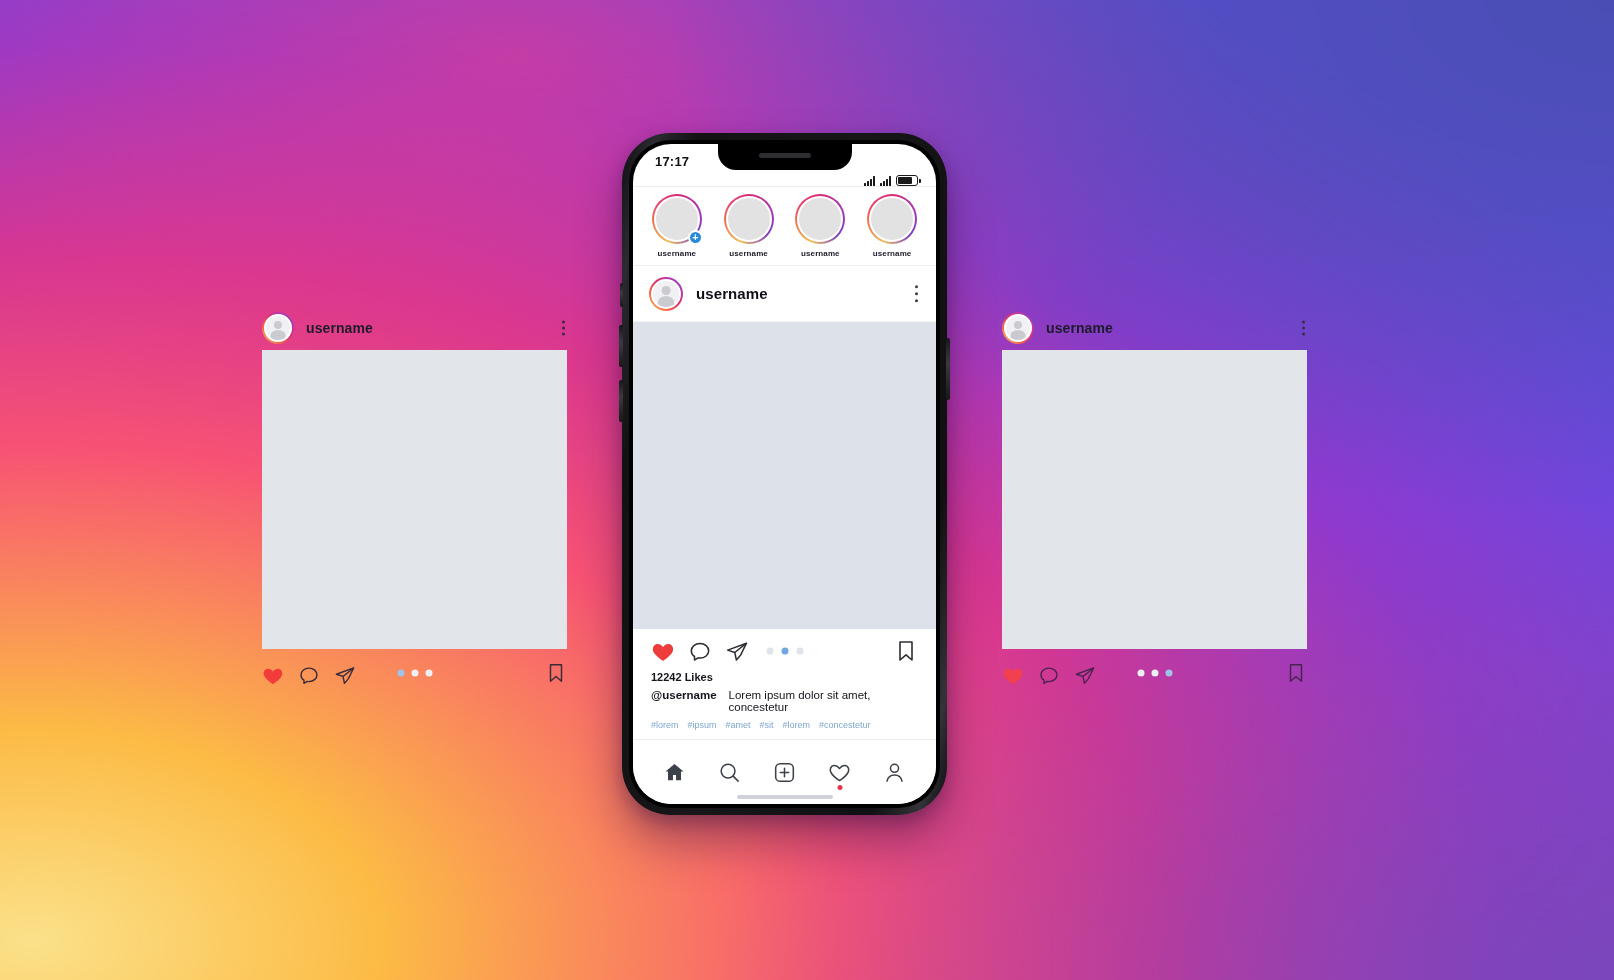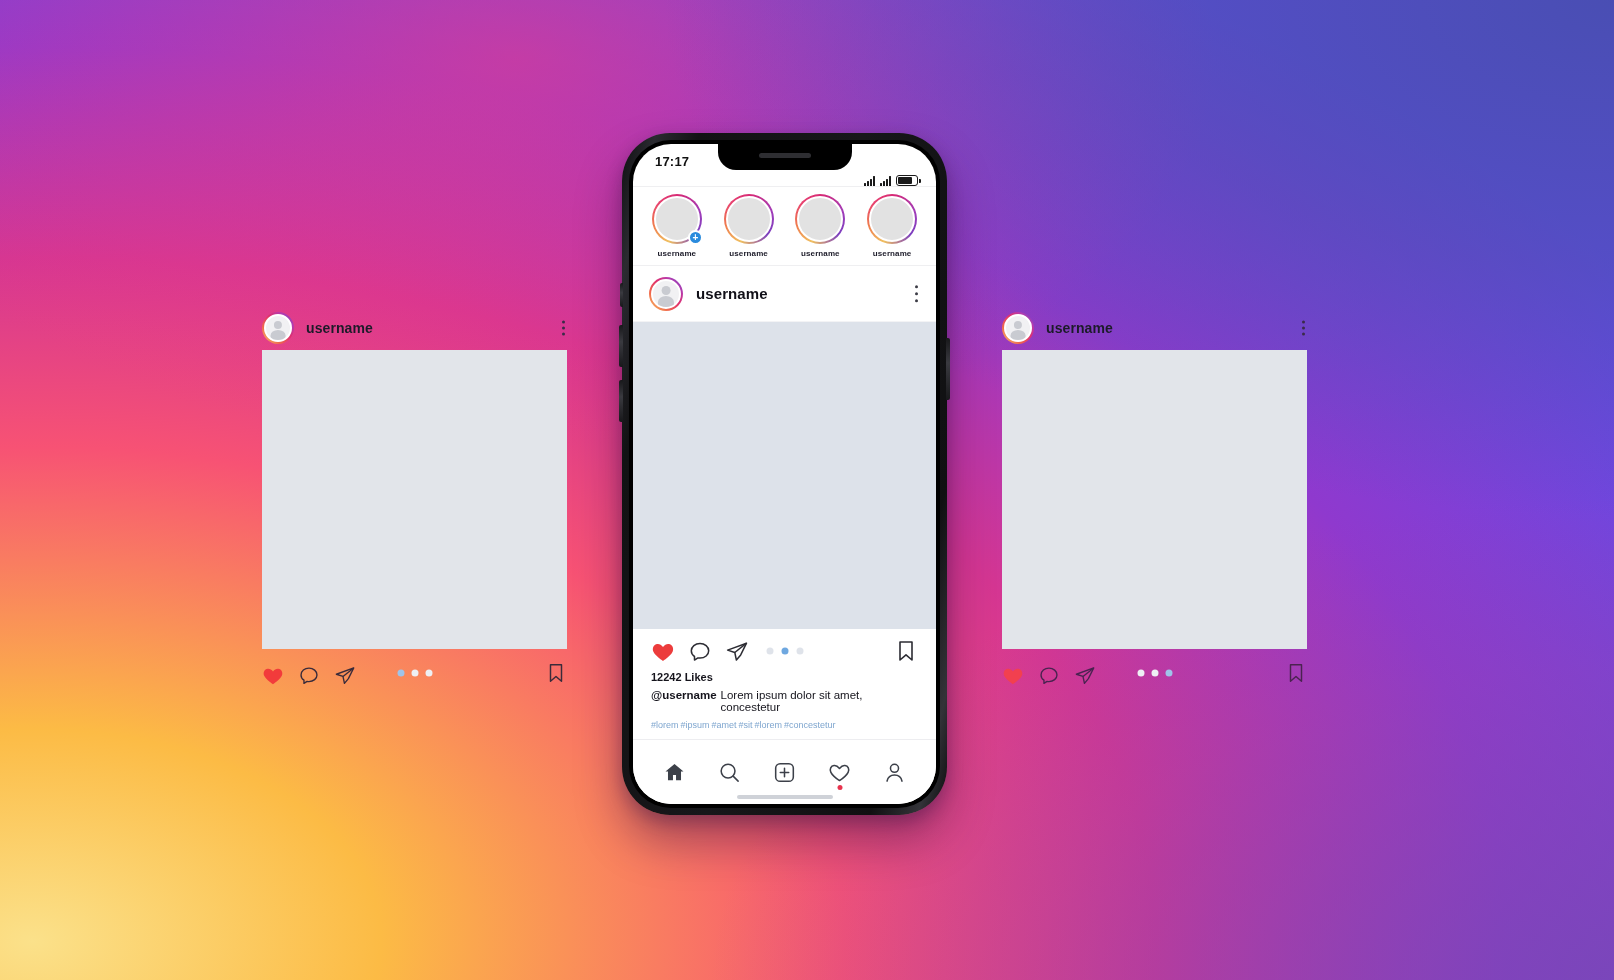--- a/index.html
+++ b/index.html
@@ -312,28 +312,28 @@
   .likes {
     padding: 4px 18px 0 18px;
     font-size: 11px; font-weight: 700; color: #15141c;
     background: #fff;
   }
   .caption {
     padding: 6px 18px 0 18px;
     font-size: 11.5px;
     color: #15141c;
     background: #fff;
-    display: flex; gap: 4px;
+    display: flex; gap: 12px;
   }
   .caption .handle { font-weight: 700; white-space: nowrap; }
   .caption .text { font-weight: 400; }
   .tags {
     padding: 7px 18px 9px 18px;
     background: #fff;
-    display: flex; gap: 2px;
+    display: flex; gap: 9px;
     font-size: 9px;
     color: #7fa6cf;
     border-bottom: 1px solid #ededf0;
   }
 
   .tabbar {
     position: absolute;
     left: 0; right: 0; bottom: 0;
     height: 54px;
     background: #fff;

